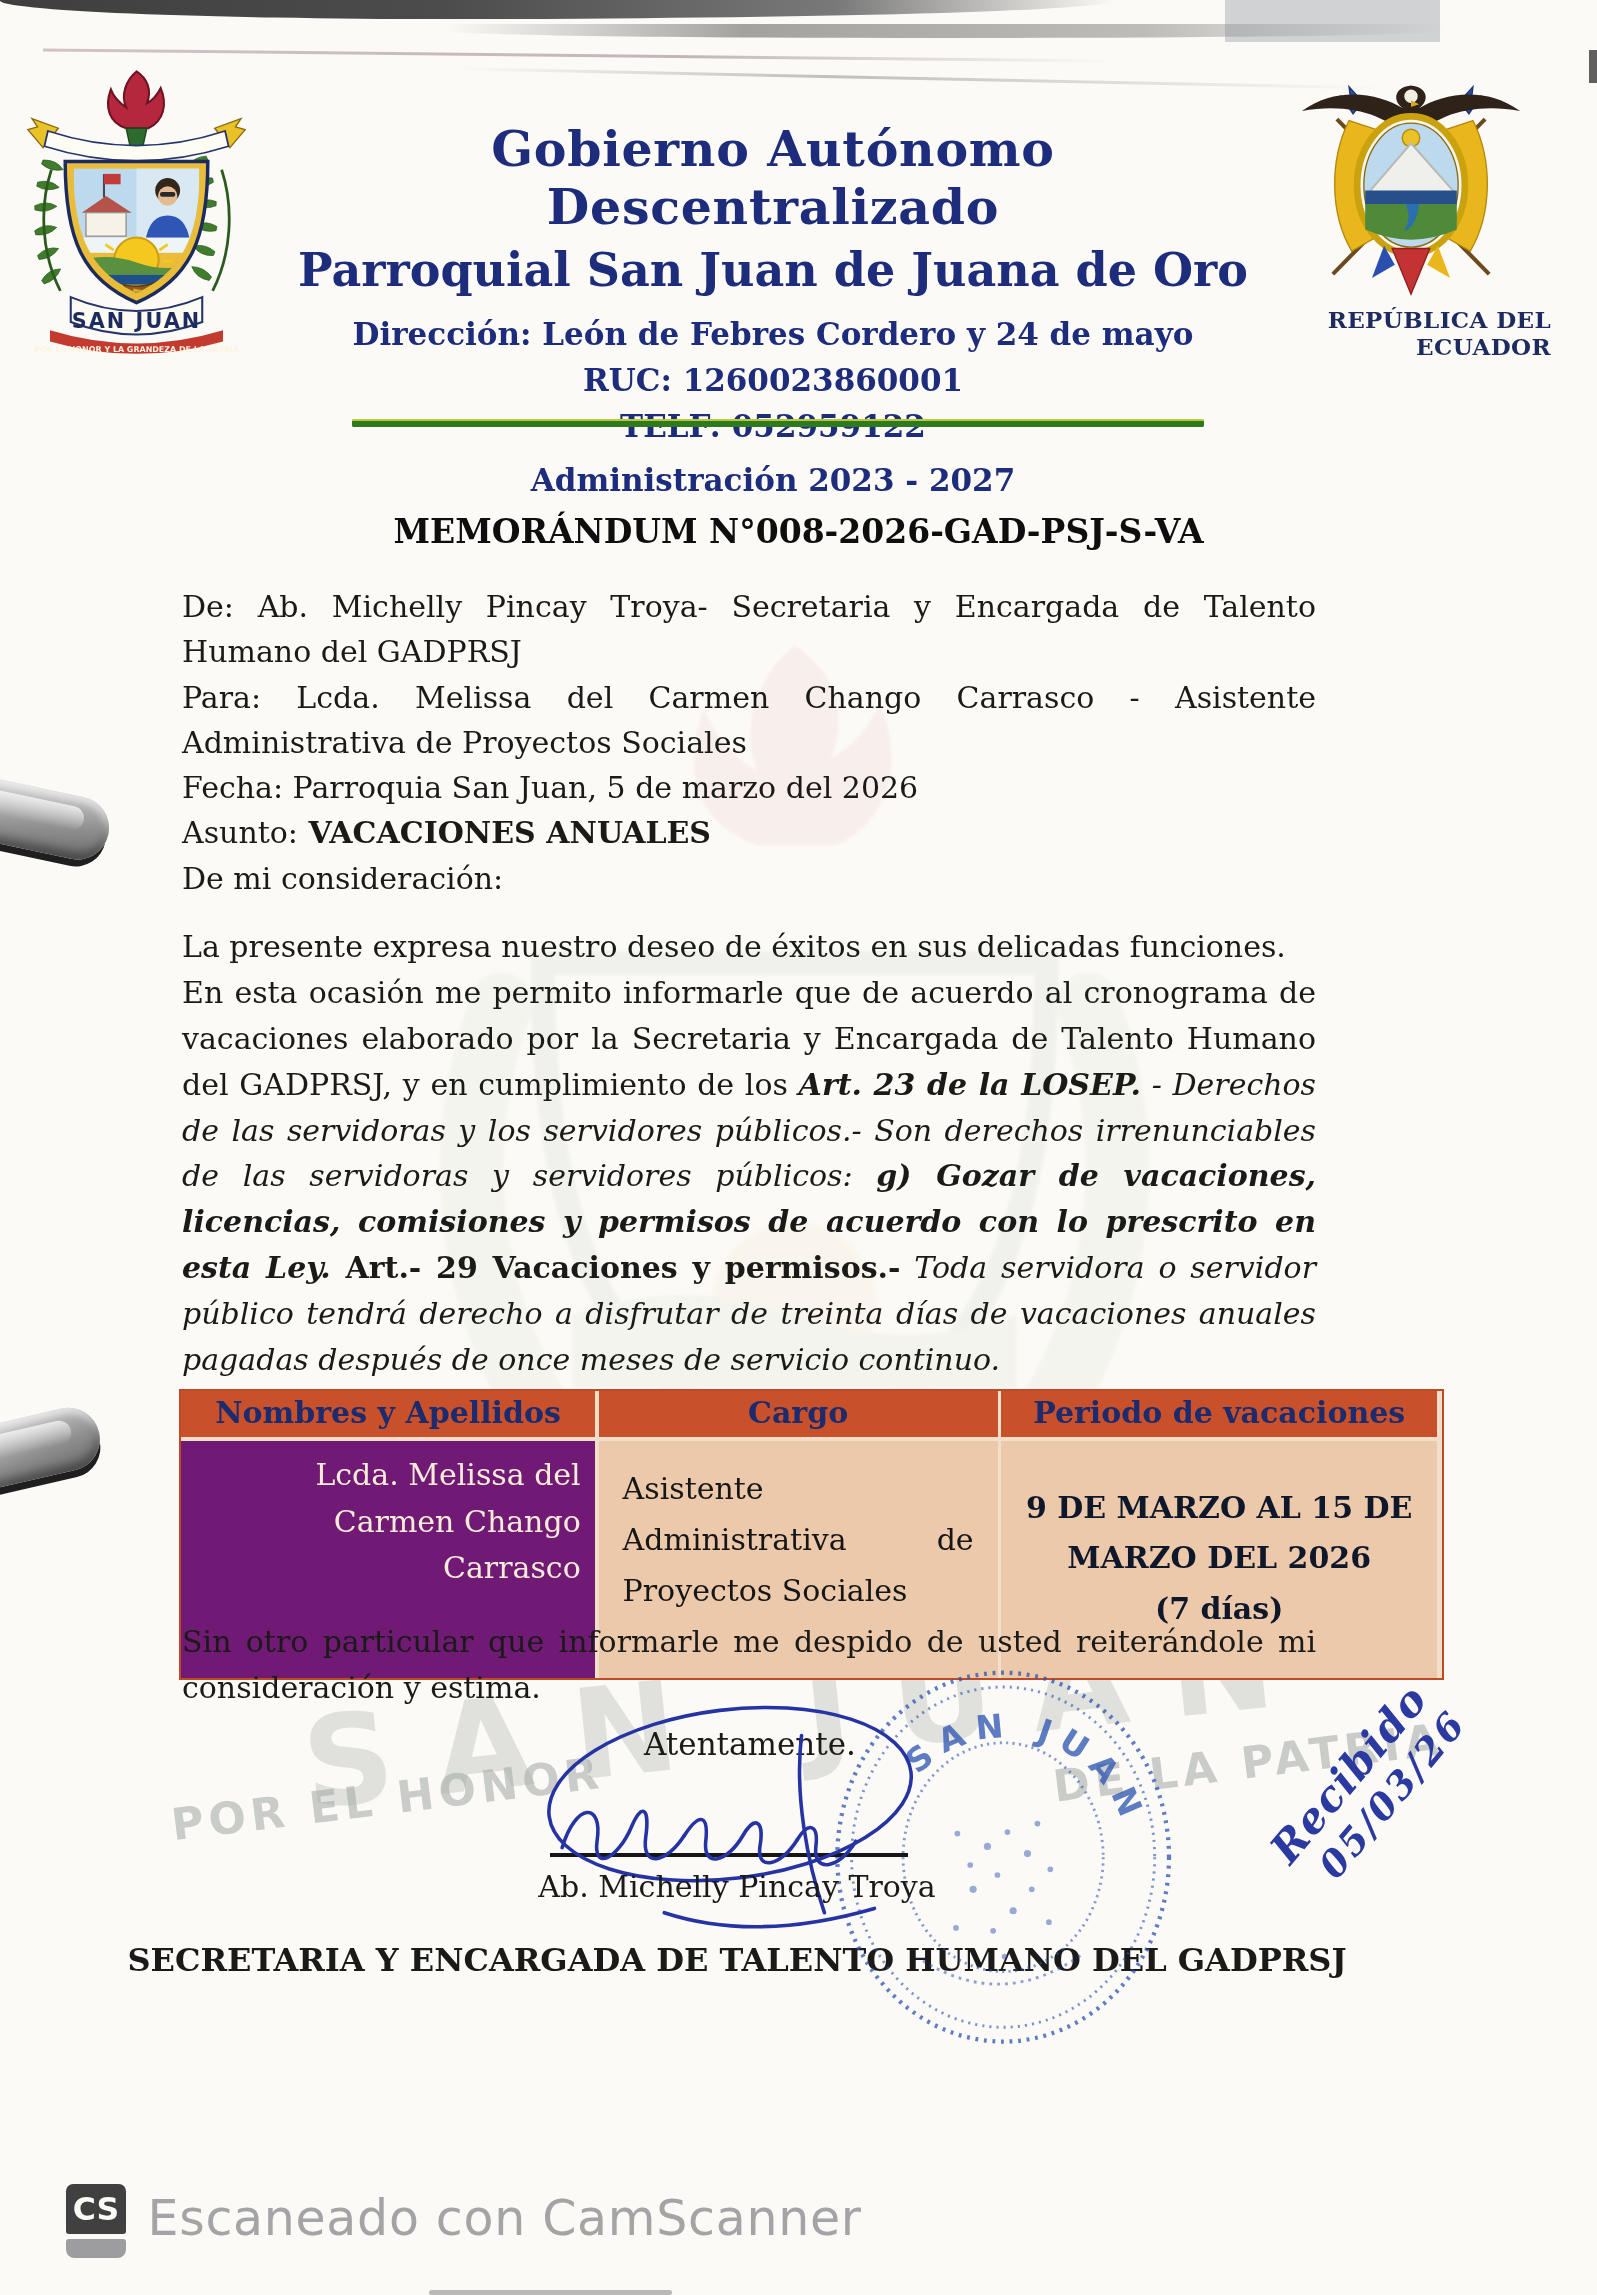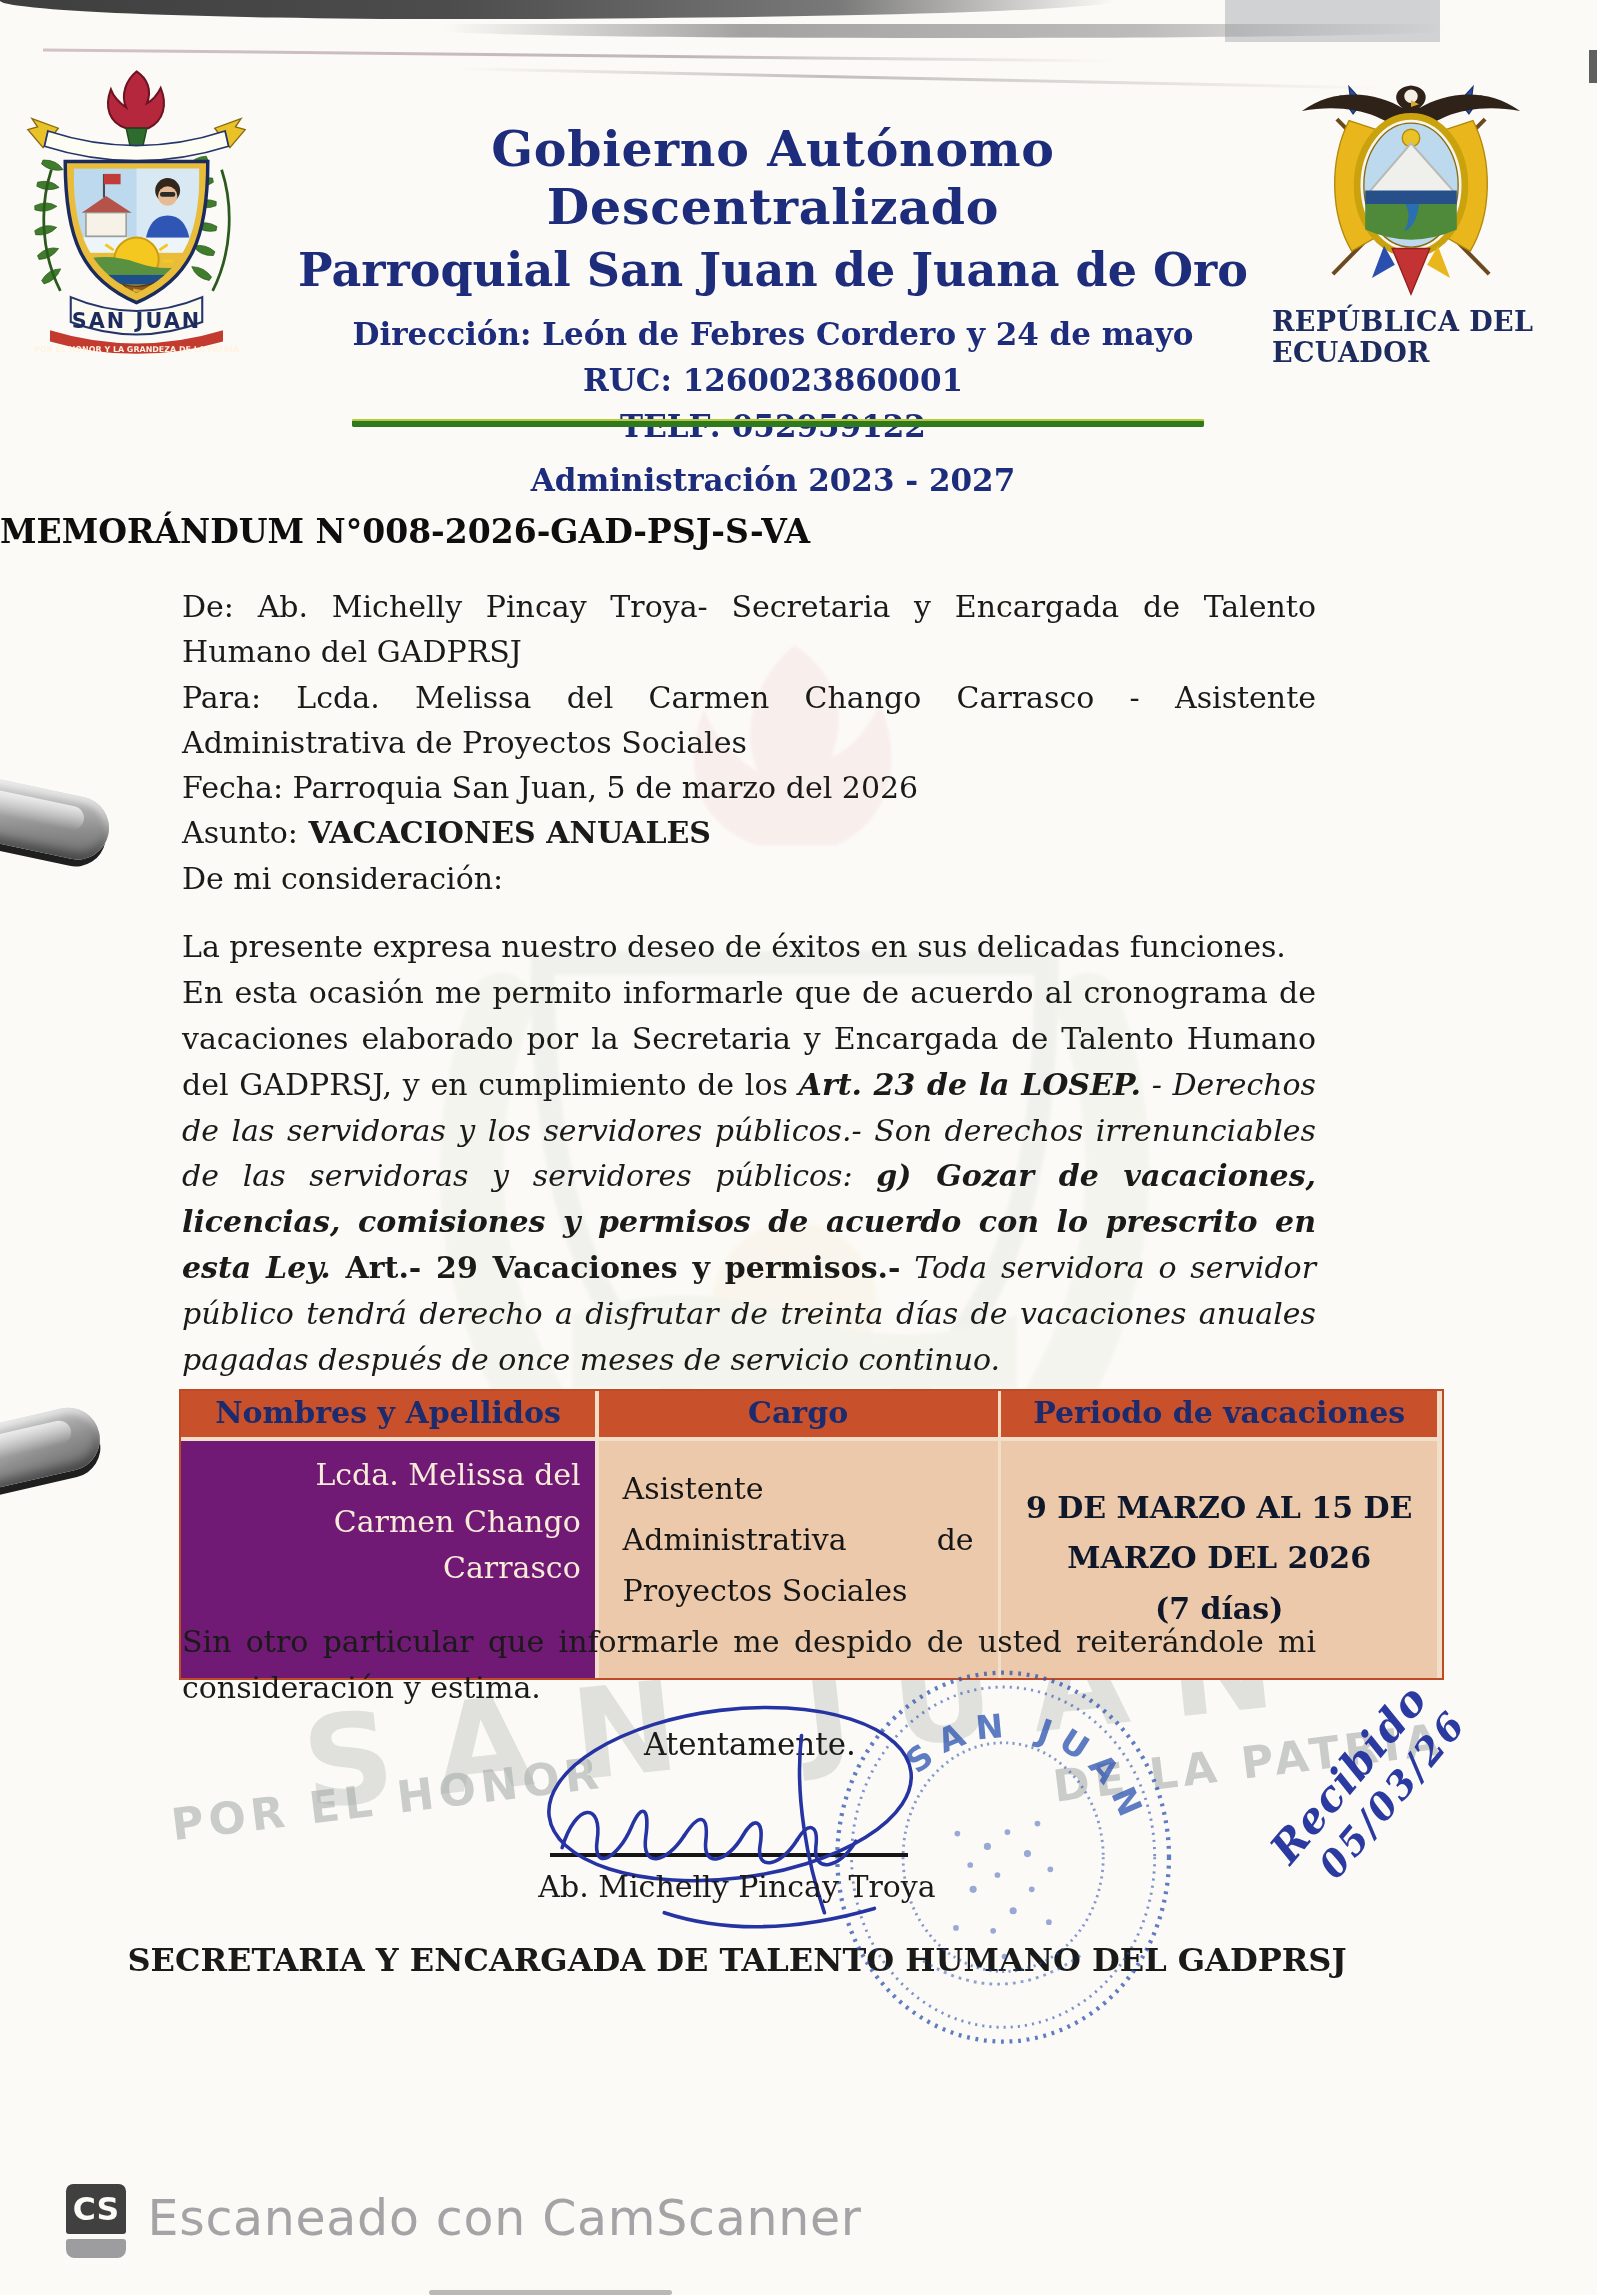--- a/index.html
+++ b/index.html
@@ -38,33 +38,33 @@
   .wm-crest{left:322px;top:601px;width:945px;height:1088px;opacity:.10;filter:blur(1.4px);}
   .wm-sanjuan{left:301px;top:1639px;font-family:"DejaVu Sans",sans-serif;font-weight:bold;
     font-size:125px;letter-spacing:42px;color:#9aa49d;opacity:.28;transform:rotate(-6deg);white-space:nowrap;}
   .wm-honor,.wm-patria{font-family:"DejaVu Sans",sans-serif;font-weight:bold;font-size:44px;
     letter-spacing:5px;color:#a9afab;opacity:.6;transform:rotate(-7deg);white-space:nowrap;}
   .wm-honor{left:170px;top:1773px;}
   .wm-patria{left:1052px;top:1737px;}
   
   .crest-left{position:absolute;left:20px;top:59px;width:233px;height:308px;z-index:3;}
   .arms-right{position:absolute;left:1282px;top:72px;width:258px;height:229px;z-index:3;}
-  .arms-caption{position:absolute;left:1272px;top:306px;width:279px;text-align:left;
-    font-weight:bold;font-size:27px;color:#1d2b5e;letter-spacing:0.4px;z-index:3;}
+  .arms-caption{position:absolute;left:1272px;top:306px;width:279px;text-align:right;
+    font-weight:bold;font-size:23px;color:#1d2b5e;letter-spacing:0.4px;z-index:3;}
   .header-center{position:absolute;left:258px;top:120px;width:1030px;text-align:center;
     color:#1d2d7c;z-index:3;}
   .org1{font-size:49px;font-weight:bold;letter-spacing:0.7px;margin:0;}
   .org2{font-size:46px;font-weight:bold;margin:7.2px 0 0 0;}
   .haddr{font-size:31px;font-weight:bold;margin:18.6px 0 0 0;}
   .hruc,.htelf{font-size:31px;font-weight:bold;margin:10px 0 0 0;}
   .hadmin{font-size:31px;font-weight:bold;margin:18.6px 0 0 0;}
   .green-rule{position:absolute;left:352px;top:419px;width:852px;height:7.9px;z-index:3;
     background:linear-gradient(to bottom,#b9c93e 0 30%,#2e7a1c 30% 100%);border-radius:1.4px;}
   
-  .memo-title{position:absolute;left:0;top:512px;width:1597px;text-align:left;
+  .memo-title{position:absolute;left:0;top:512px;width:1597px;text-align:center;
     font-size:33px;font-weight:bold;color:#0e0e0e;z-index:3;}
   .meta{position:absolute;left:182px;top:584px;width:1134px;font-size:30px;line-height:1.51;
     text-align:justify;z-index:3;}
   .meta p{margin:0;}
   .lbl{font-weight:normal;}
   .bold{font-weight:bold;}
   .body{position:absolute;left:182px;top:924px;width:1134px;font-size:30px;line-height:1.53;
     text-align:justify;z-index:3;}
   .body p{margin:0;}
   .bi{font-weight:bold;font-style:italic;}

